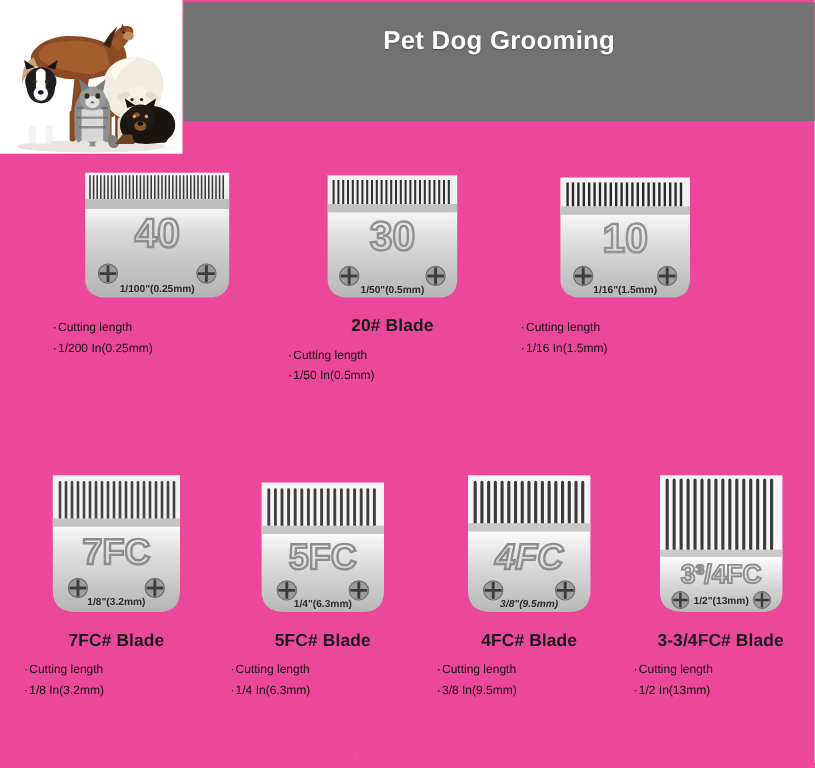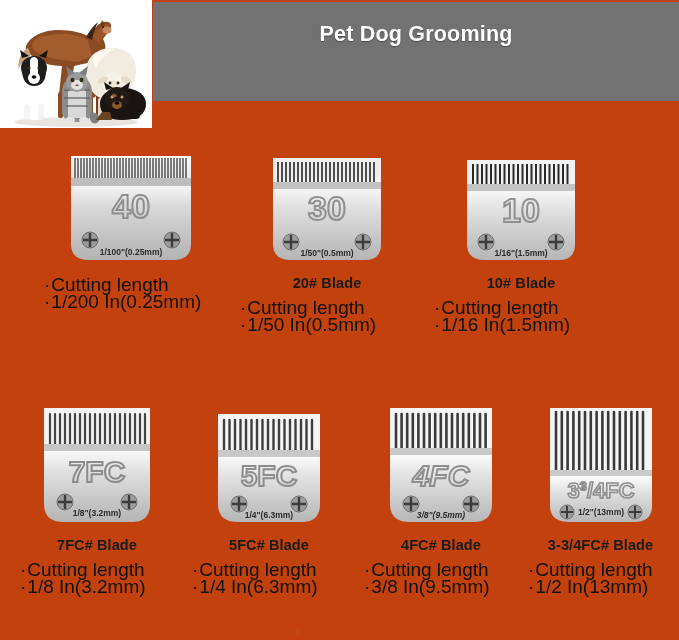--- a/index.html
+++ b/index.html
@@ -9,21 +9,21 @@
     height: 640px;
     background: #ffffff;
     font-family: "Liberation Sans", sans-serif;
     overflow: hidden;
   }
 
   .page {
     position: relative;
     width: 679px;
     height: 640px;
-    background: #c2410c;
+    background: #ec4899;
   }
 
   
   .header {
     position: absolute;
     left: 0; top: 0;
     width: 679px;
     height: 128px;
   }
 
@@ -65,41 +65,41 @@
   .row {
     position: absolute;
     left: 0;
     width: 679px;
   }
   .row-1 { top: 140px; height: 215px; }
   .row-2 { top: 392px; height: 222px; }
 
   .cell {
     position: absolute;
-    top: 12px;
+    top: 0;
   }
 
   .blade-wrap {
     position: relative;
     margin: 0 auto;
   }
 
   .cap-title {
     margin-top: 7px;
     text-align: center;
     font-size: 14.5px;
     font-weight: bold;
     color: #1a1a1a;
     letter-spacing: 0.1px;
     white-space: nowrap;
   }
 
   .cap-lines {
     margin-top: 8px;
-    font-size: 19px;
+    font-size: 10px;
     color: #111111;
     line-height: 17px;
     white-space: nowrap;
   }
   .cap-lines .bullet-line::before {
     content: "\00B7";
     margin-right: 1px;
   }
 
   
@@ -322,21 +322,20 @@
           <text x="60" y="70" text-anchor="middle" font-family="Liberation Sans, sans-serif" font-size="34" font-weight="bold" fill="none" stroke="#919191" stroke-width="2">10</text>
           <g>
             <circle cx="25" cy="90" r="8" fill="#9d9d9d" stroke="#6f6f6f" stroke-width="1"></circle>
             <path d="M25 83 L25 97 M18 90 L32 90" stroke="#3c3c3c" stroke-width="2.4"></path>
             <circle cx="95" cy="90" r="8" fill="#9d9d9d" stroke="#6f6f6f" stroke-width="1"></circle>
             <path d="M95 83 L95 97 M88 90 L102 90" stroke="#3c3c3c" stroke-width="2.4"></path>
           </g>
           <text x="60" y="104" text-anchor="middle" font-family="Liberation Sans, sans-serif" font-size="8.5" font-weight="bold" fill="#2b2b2b">1/16"(1.5mm)</text>
         </svg>
       </div>
-      <div class="cap-title">10# Blade</div>
       <div class="cap-lines c1">
         <div class="bullet-line">Cutting length</div>
         <div class="bullet-line">1/16 In(1.5mm)</div>
       </div>
     </div>
   </div>
 
   <div class="row row-2">
 
     <div class="cell" style="left:14px; width:166px;">

